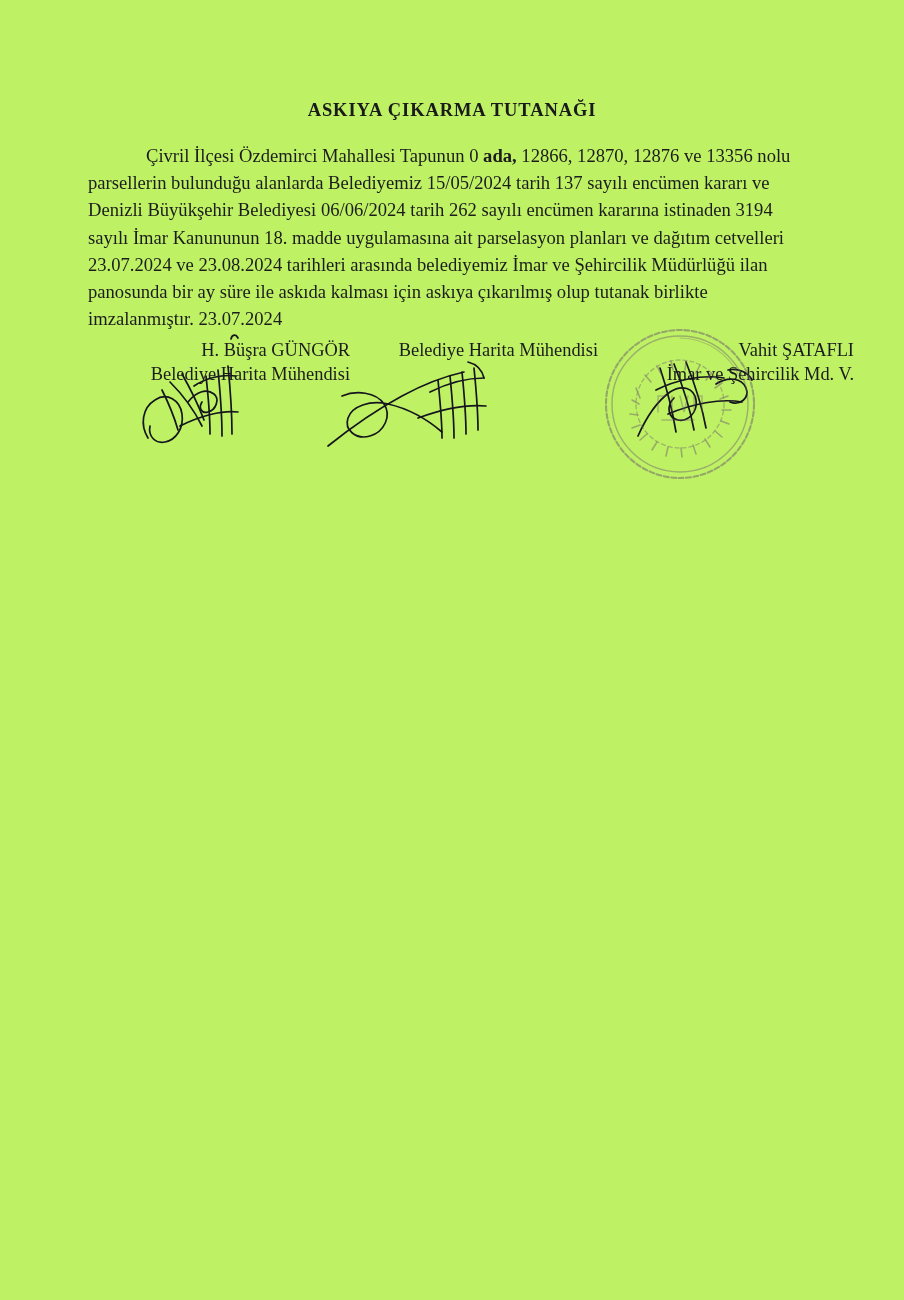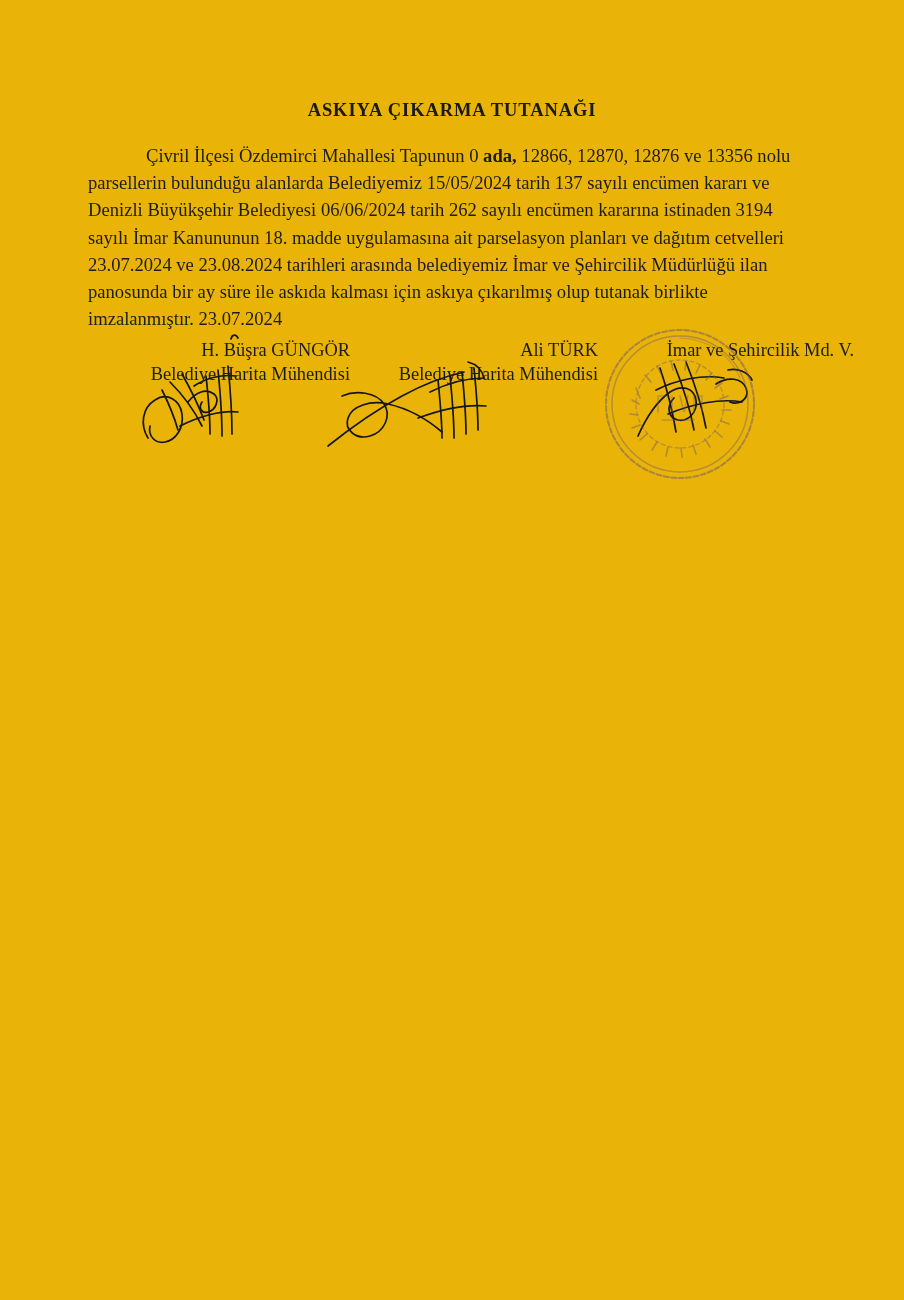--- a/index.html
+++ b/index.html
@@ -11,21 +11,21 @@
     width: 904px;
     height: 1300px;
     position: relative;
     font-family: "Liberation Serif", serif;
     color: #1a1a1a;
     overflow: hidden;
   }
   .page {
     position: absolute;
     inset: 0;
-    background: #eab308;
+    background: #bef264;
   }
   .doc-title {
     position: absolute;
     top: 100px;
     left: 0;
     width: 904px;
     text-align: center;
     font-size: 18.5px;
     font-weight: bold;
     letter-spacing: 0.9px;
@@ -93,25 +93,25 @@
   <div class="body-text"><span>Çivril İlçesi Özdemirci Mahallesi Tapunun 0 </span><b>ada,</b><span>  12866, 12870, 12876  ve 13356 nolu parsellerin bulunduğu alanlarda  Belediyemiz 15/05/2024 tarih 137 sayılı encümen kararı ve Denizli Büyükşehir Belediyesi 06/06/2024 tarih 262 sayılı encümen kararına istinaden 3194 sayılı İmar Kanununun  18. madde uygulamasına ait parselasyon planları ve dağıtım cetvelleri 23.07.2024 ve 23.08.2024 tarihleri arasında belediyemiz İmar ve Şehircilik Müdürlüğü ilan panosunda bir ay süre ile askıda kalması için askıya çıkarılmış olup tutanak birlikte imzalanmıştır. 23.07.2024</span></div>
 
   <div class="signatures">
 
     <div class="sig-block sig-1">
       <div class="sig-name">H. Büşra GÜNGÖR</div>
       <div class="sig-role">Belediye Harita Mühendisi</div>
     </div>
 
     <div class="sig-block sig-2">
-      <div class="sig-name">Ali TÜRK</div>
       <div class="sig-role">Belediye Harita Mühendisi</div>
     </div>
 
     <div class="sig-block sig-3">
+      <div class="sig-name">Vahit ŞATAFLI</div>
       <div class="sig-role">İmar ve Şehircilik Md. V.</div>
     </div>
   </div>
 
   <div class="ink" style="left:110px; top:330px; width:190px; height:130px;">
     <svg width="190" height="130" viewBox="0 0 190 130" fill="none" stroke="#15151d" stroke-width="1.7" stroke-linecap="round" stroke-linejoin="round">
       <path d="M128 8 C126 4, 122 4, 121 9"></path>
       <path d="M38 108 C30 95, 32 78, 45 70 C57 62, 70 70, 72 84 C74 98, 66 110, 55 112 C45 114, 38 106, 40 96"></path>
       <path d="M52 60 C58 72, 64 86, 68 100"></path>
       <path d="M60 52 C72 64, 84 80, 92 96"></path>

